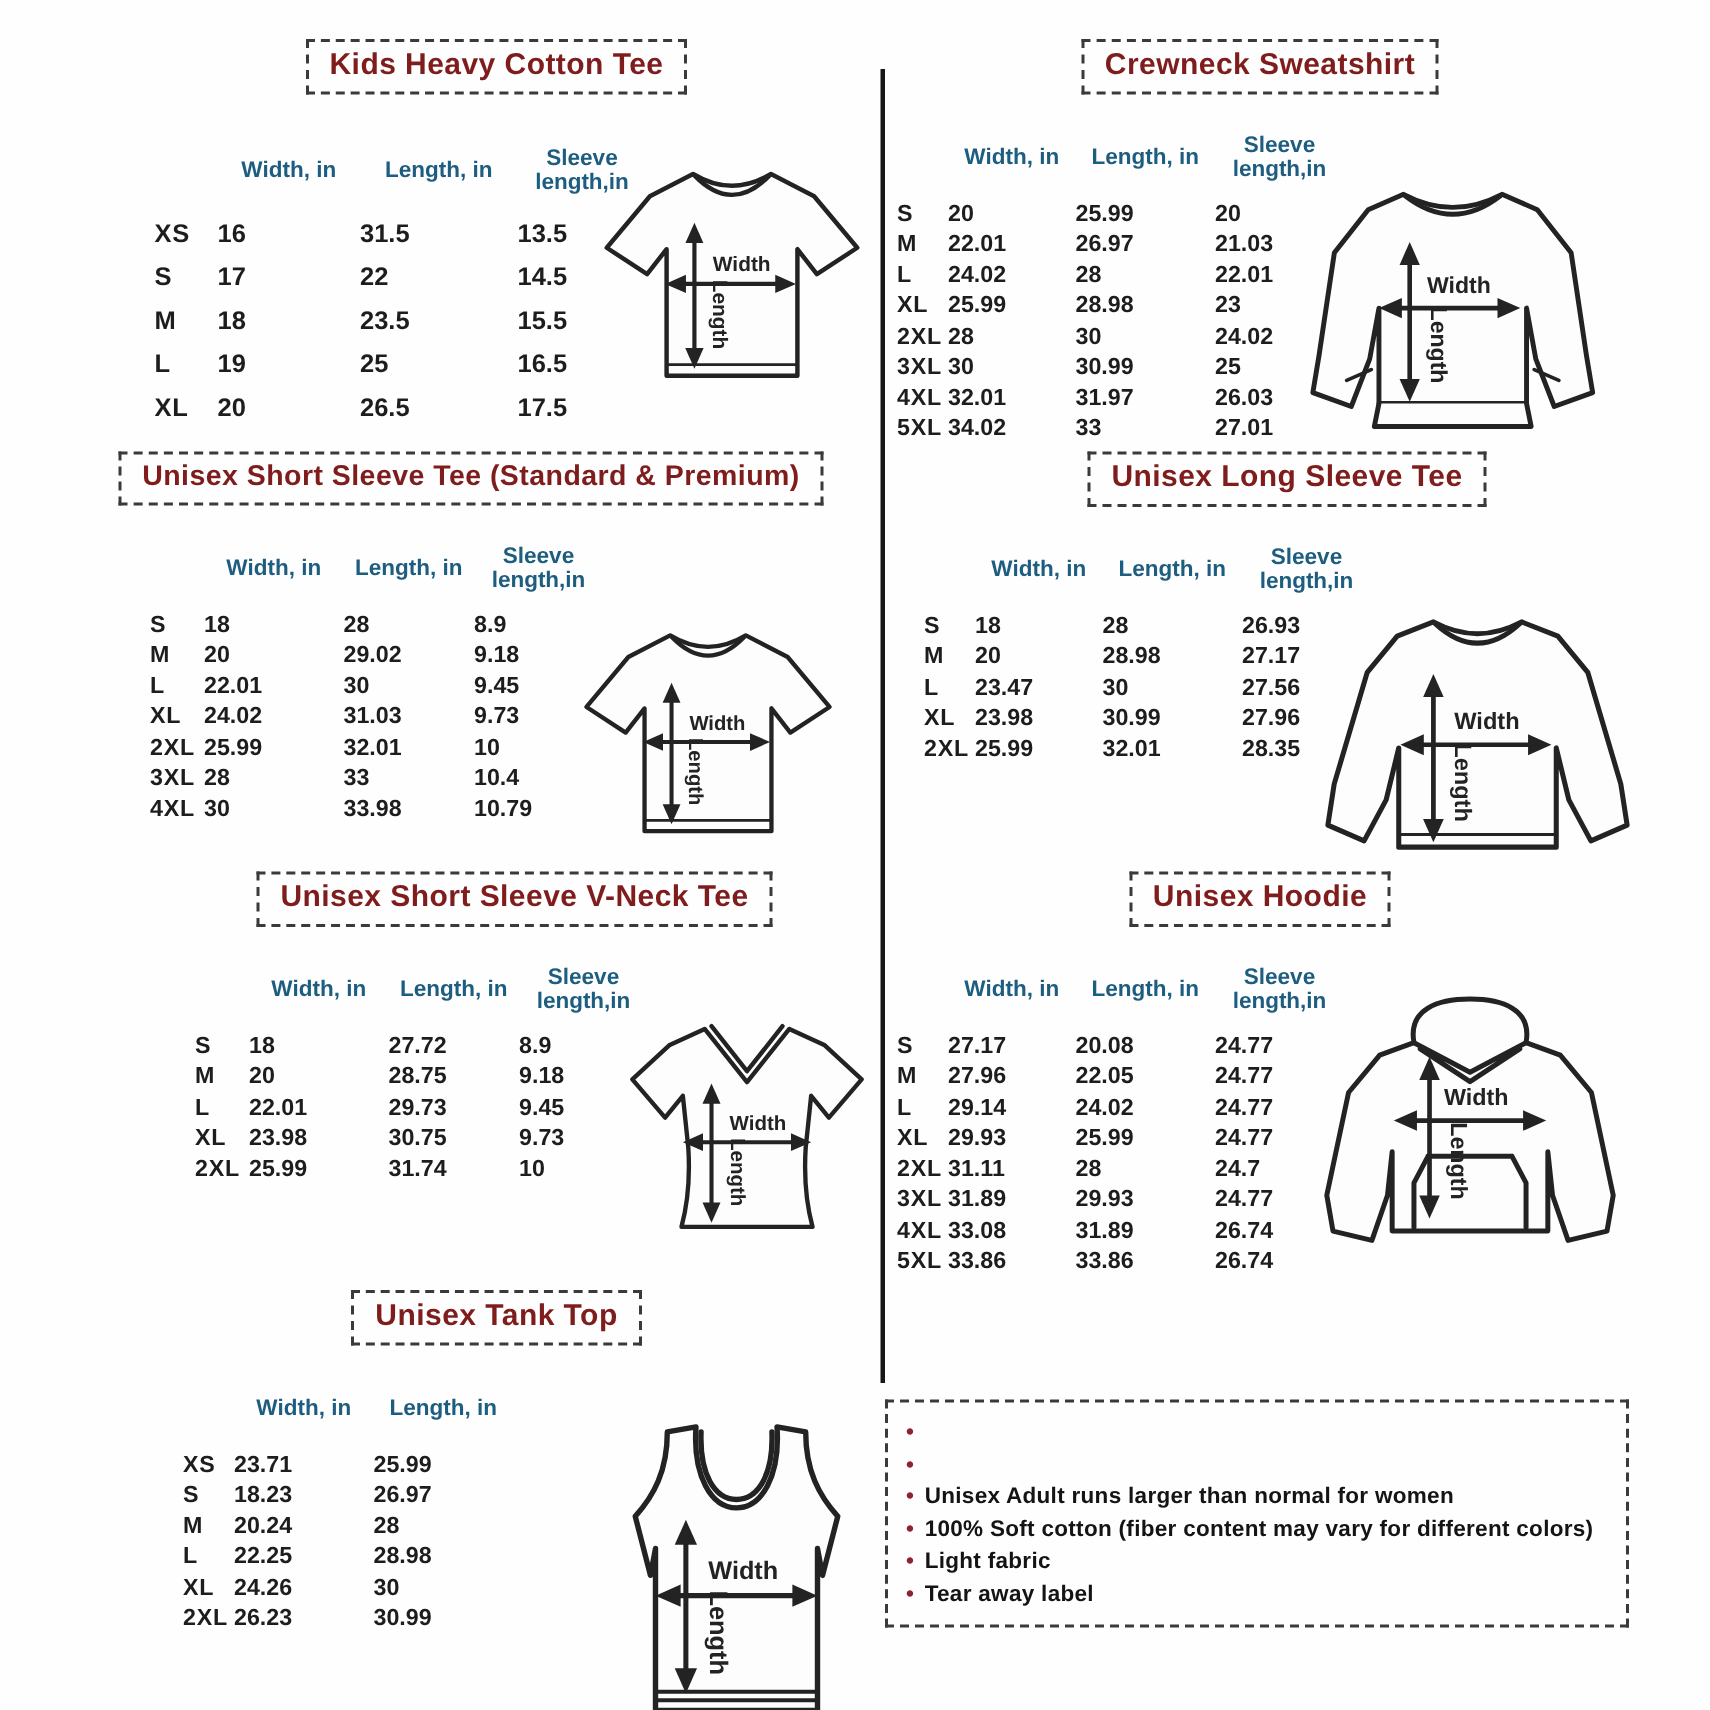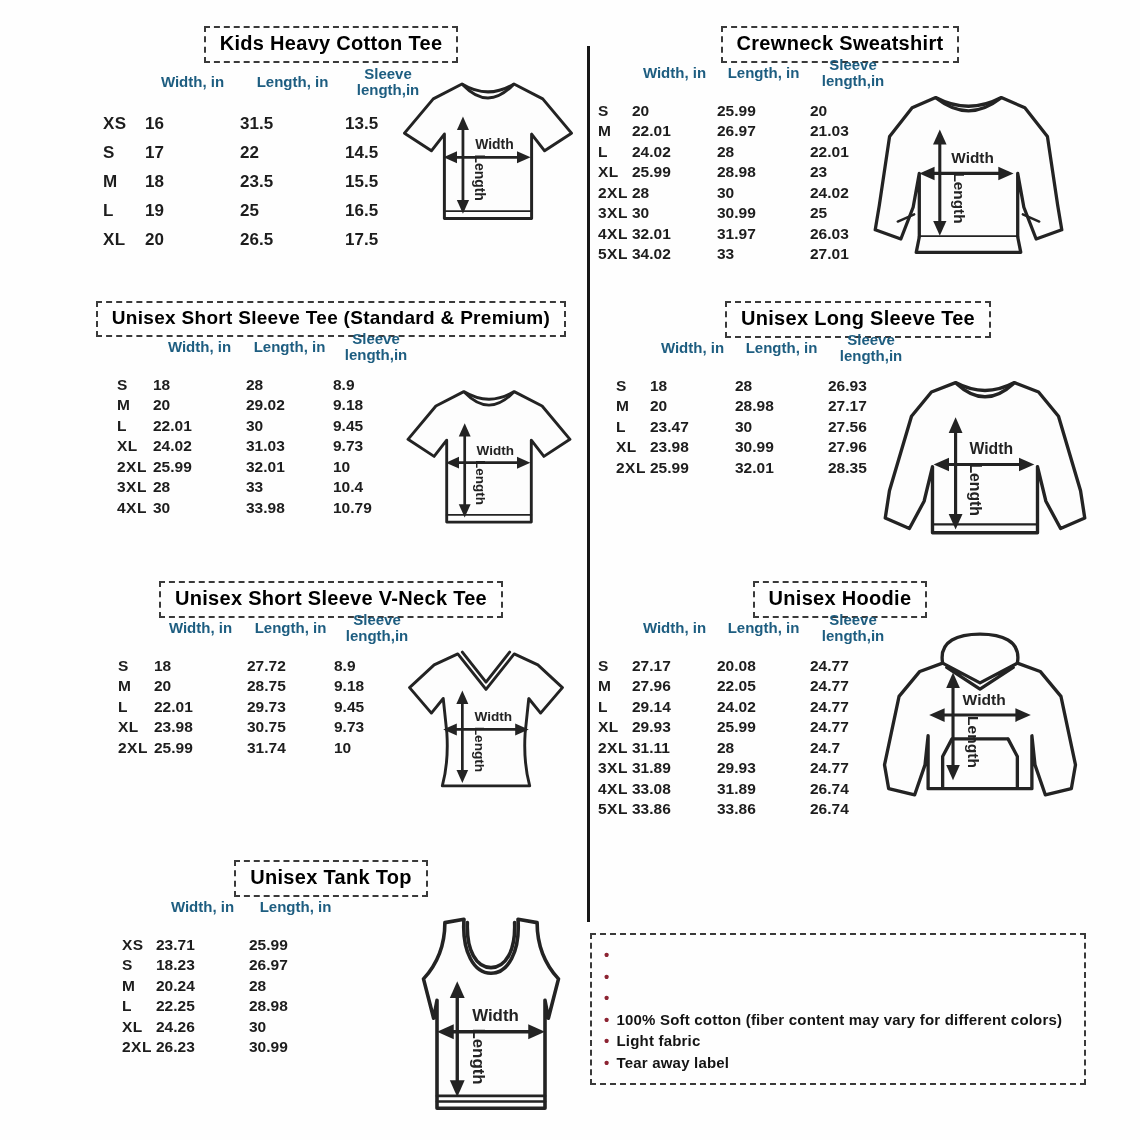--- a/index.html
+++ b/index.html
@@ -6,23 +6,23 @@
   .stage{
     position:relative;width:1140px;height:1140px;background:#fefefe;
     font-family:"Liberation Sans",sans-serif;color:#1f1f1f;overflow:hidden;
   }
   .panel{position:absolute;}
   .titlebox{
     width:fit-content;margin:0 auto;border:2px dashed #3a3a3a;
     padding:4px 14px 6px;background:#fefefe;
   }
   .title{
-    color:#000000;font-weight:800;font-size:20px;white-space:nowrap;letter-spacing:.3px;
+    color:#7f1d1d;font-weight:800;font-size:20px;white-space:nowrap;letter-spacing:.3px;
   }
-  .content{display:flex;align-items:flex-start;margin-top:0;}
+  .content{display:flex;align-items:flex-start;margin-top:32px;}
   .stable{display:grid;font-weight:700;color:#1d1d1d;}
   .cell{display:flex;align-items:center;}
   .colh{
     color:#1d5d80;font-size:15px;line-height:16px;text-align:center;
     justify-content:center;align-self:end;padding-bottom:17px;font-weight:700;
   }
   .corner{padding-bottom:17px;}
   .size{letter-spacing:.5px;}
   
   .t-kids{grid-template-columns:42px 95px 105px 86px;margin-left:23px;font-size:17px;}
@@ -181,21 +181,21 @@
         <g stroke="#232323" stroke-width="3" fill="none">
           <line x1="57" y1="86" x2="139" y2="86" marker-start="url(#m-crew)" marker-end="url(#m-crew)"></line>
           <line x1="72" y1="48" x2="72" y2="142" marker-start="url(#m-crew)" marker-end="url(#m-crew)"></line>
         </g>
         <text x="104" y="76" text-anchor="middle">Width</text>
         <text x="86" y="110" text-anchor="middle" transform="rotate(90 86 110)">Length</text>
       </svg>
     </div>
   </section>
 
-  <section class="panel" style="left:79px;top:301px;width:504px">
+  <section class="panel" style="left:62px;top:301px;width:504px">
     <div class="titlebox">
       <span class="title" style="font-size:19px">Unisex Short Sleeve Tee (Standard &amp; Premium)</span>
     </div>
     <div class="content">
       <div class="stable t-std">
         <div class="cell corner"></div>
         <div style="display:contents">
           
         <div class="cell colh">Width, in</div><div class="cell colh">Length, in</div><div class="cell colh">Sleeve length,in</div></div>
         <div style="display:contents">
@@ -311,21 +311,21 @@
         <g stroke="#232323" stroke-width="3" fill="none">
           <line x1="56" y1="90" x2="142" y2="90" marker-start="url(#m-ls)" marker-end="url(#m-ls)"></line>
           <line x1="72" y1="50" x2="72" y2="147" marker-start="url(#m-ls)" marker-end="url(#m-ls)"></line>
         </g>
         <text x="106" y="80" text-anchor="middle">Width</text>
         <text x="86" y="114" text-anchor="middle" transform="rotate(90 86 114)">Length</text>
       </svg>
     </div>
   </section>
 
-  <section class="panel" style="left:80px;top:581px;width:502px">
+  <section class="panel" style="left:92px;top:581px;width:502px">
     <div class="titlebox">
       <span class="title">Unisex Short Sleeve V-Neck Tee</span>
     </div>
     <div class="content">
       <div class="stable t-std">
         <div class="cell corner"></div>
         <div style="display:contents">
           
         <div class="cell colh">Width, in</div><div class="cell colh">Length, in</div><div class="cell colh">Sleeve length,in</div></div>
         <div style="display:contents">
@@ -517,20 +517,21 @@
         <li>
           <span class="bullet">•</span>
         </li>
 
         <li>
           <span class="bullet">•</span>
         </li>
 
         <li>
           <span class="bullet">•</span>
+          <span>Unisex Adult runs larger than normal for women</span>
         </li>
 
         <li>
           <span class="bullet">•</span>
           <span>100% Soft cotton (fiber content may vary for different colors)</span>
         </li>
 
         <li>
           <span class="bullet">•</span>
           <span>Light fabric</span>

